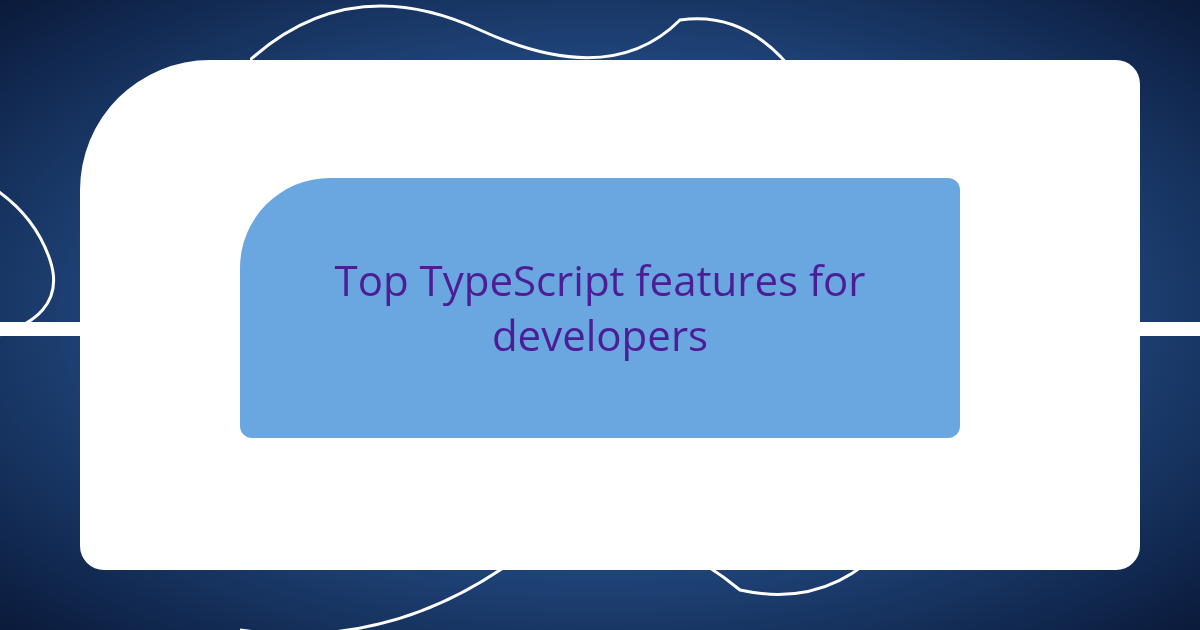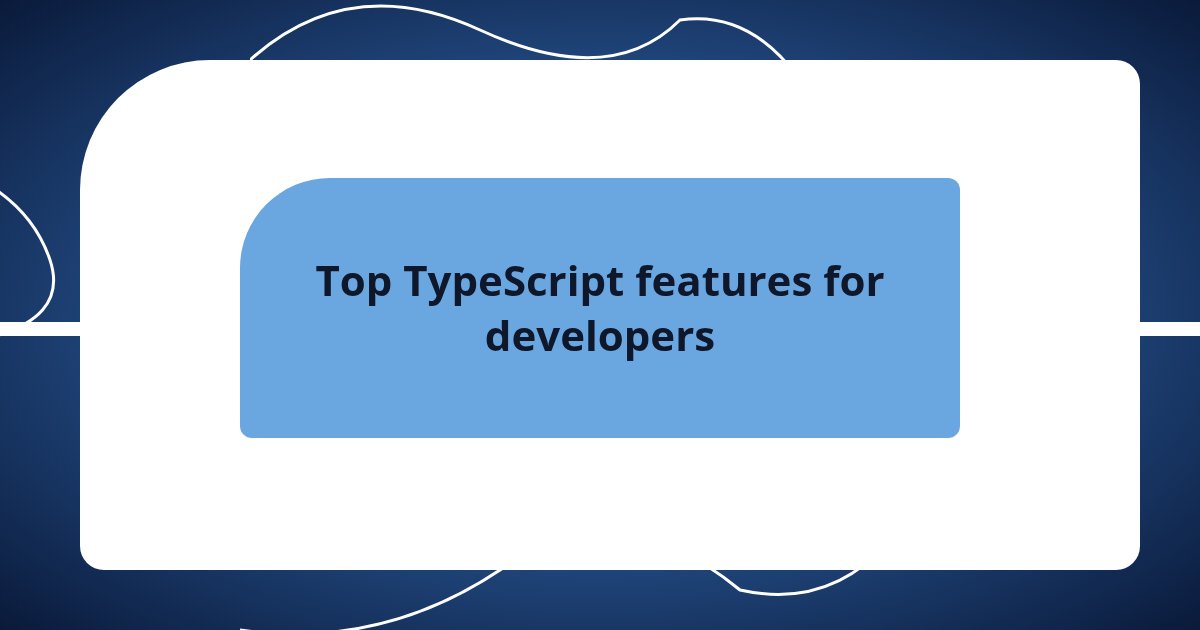--- a/index.html
+++ b/index.html
@@ -58,23 +58,23 @@
       left: 240px;
       width: 720px;
       height: 260px;
       background: #6aa7e0;
       border-radius: 90px 12px 12px 12px;
       display: flex;
       align-items: center;
       justify-content: center;
     }
     .title {
-      color: #0f172a;
+      color: #4c1d95;
       font-size: 42px;
-      font-weight: 700;
+      font-weight: 400;
       text-align: center;
       line-height: 1.3;
       padding: 0 24px;
     }
   </style>
 </head>
 <body>
 
 <div class="bg-line-horizontal"></div>
 

